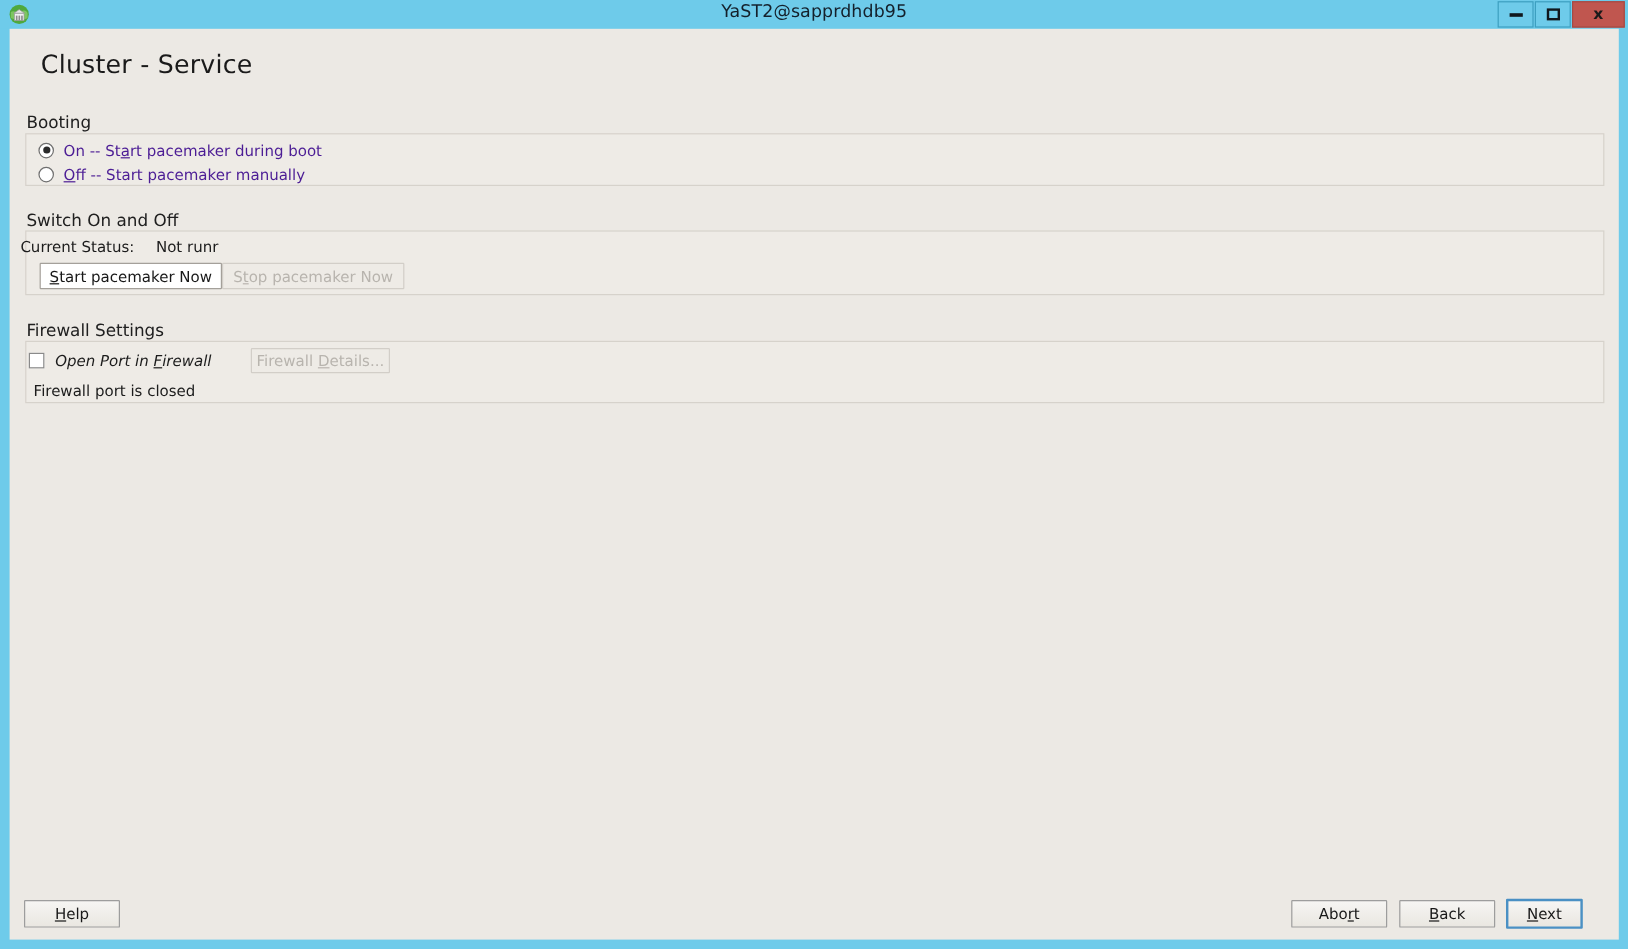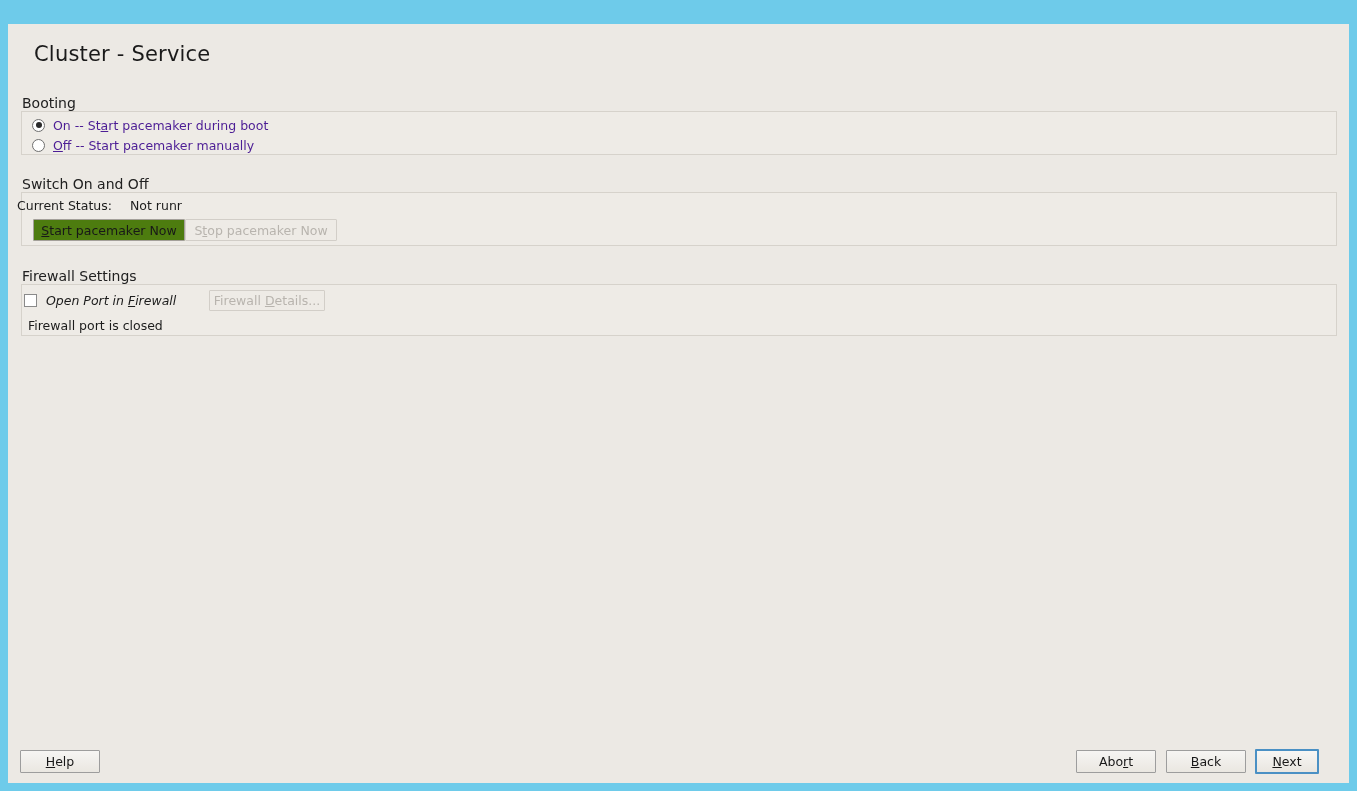--- a/index.html
+++ b/index.html
@@ -190,40 +190,61 @@
     color: #181818;
     display: flex;
     align-items: center;
     justify-content: center;
     white-space: nowrap;
     padding: 0 10px;
     border-radius: 1px;
   }
   .btn.flat {
     border: 1px solid #a4a09a;
-    background: #4d7c0f;
+    background: #ffffff;
   }
   .btn.disabled {
     color: #b8b4ae;
     border-color: #d2cec8;
     background: #eeebe6;
   }
   .btn.focused {
     border: 2px solid #4a90c4;
     background: linear-gradient(to bottom, #f7f6f4 0%, #e9e6e0 100%);
   }
   .btn .u { text-decoration: underline; }
 
   .u { text-decoration: underline; }
 </style>
 </head>
 <body>
 
 <div class="window">
 
+  <div class="titlebar">
+    <svg class="title-icon" viewBox="0 0 18 18">
+      <circle cx="9" cy="9" r="8" fill="#4fa83d"></circle>
+      <path d="M2 7 C5 5, 8 9, 12 6 C14 5, 16 7, 16 8 L16 12 C13 14, 6 14, 2 12 Z" fill="#7dc562"></path>
+      <rect x="5" y="8" width="8" height="6" fill="#f2f2f2" stroke="#9a9a9a" stroke-width="0.6"></rect>
+      <rect x="6.2" y="10" width="1.4" height="4" fill="#8d8d8d"></rect>
+      <rect x="8.4" y="10" width="1.4" height="4" fill="#8d8d8d"></rect>
+      <rect x="10.6" y="10" width="1.4" height="4" fill="#8d8d8d"></rect>
+      <path d="M4.6 8 L9 5 L13.4 8 Z" fill="#e6e6e6" stroke="#9a9a9a" stroke-width="0.6"></path>
+    </svg>
+    <div class="title-text">YaST2@sapprdhdb95</div>
+    <div class="win-buttons">
+      <div class="win-btn">
+        <span class="glyph-min"></span>
+      </div>
+      <div class="win-btn">
+        <span class="glyph-max"></span>
+      </div>
+      <div class="win-btn close">x</div>
+    </div>
+  </div>
 
   <div class="client">
 
     <div class="page-title">Cluster - Service</div>
 
     <div class="section-label" style="left:14px; top:71px;">Booting</div>
     <div class="groupbox" style="left:13px; top:87px; width:1316px; height:44px;"></div>
 
     <div class="radio-row" style="left:24px; top:91px; height:20px;">
       <span class="radio checked"></span>

